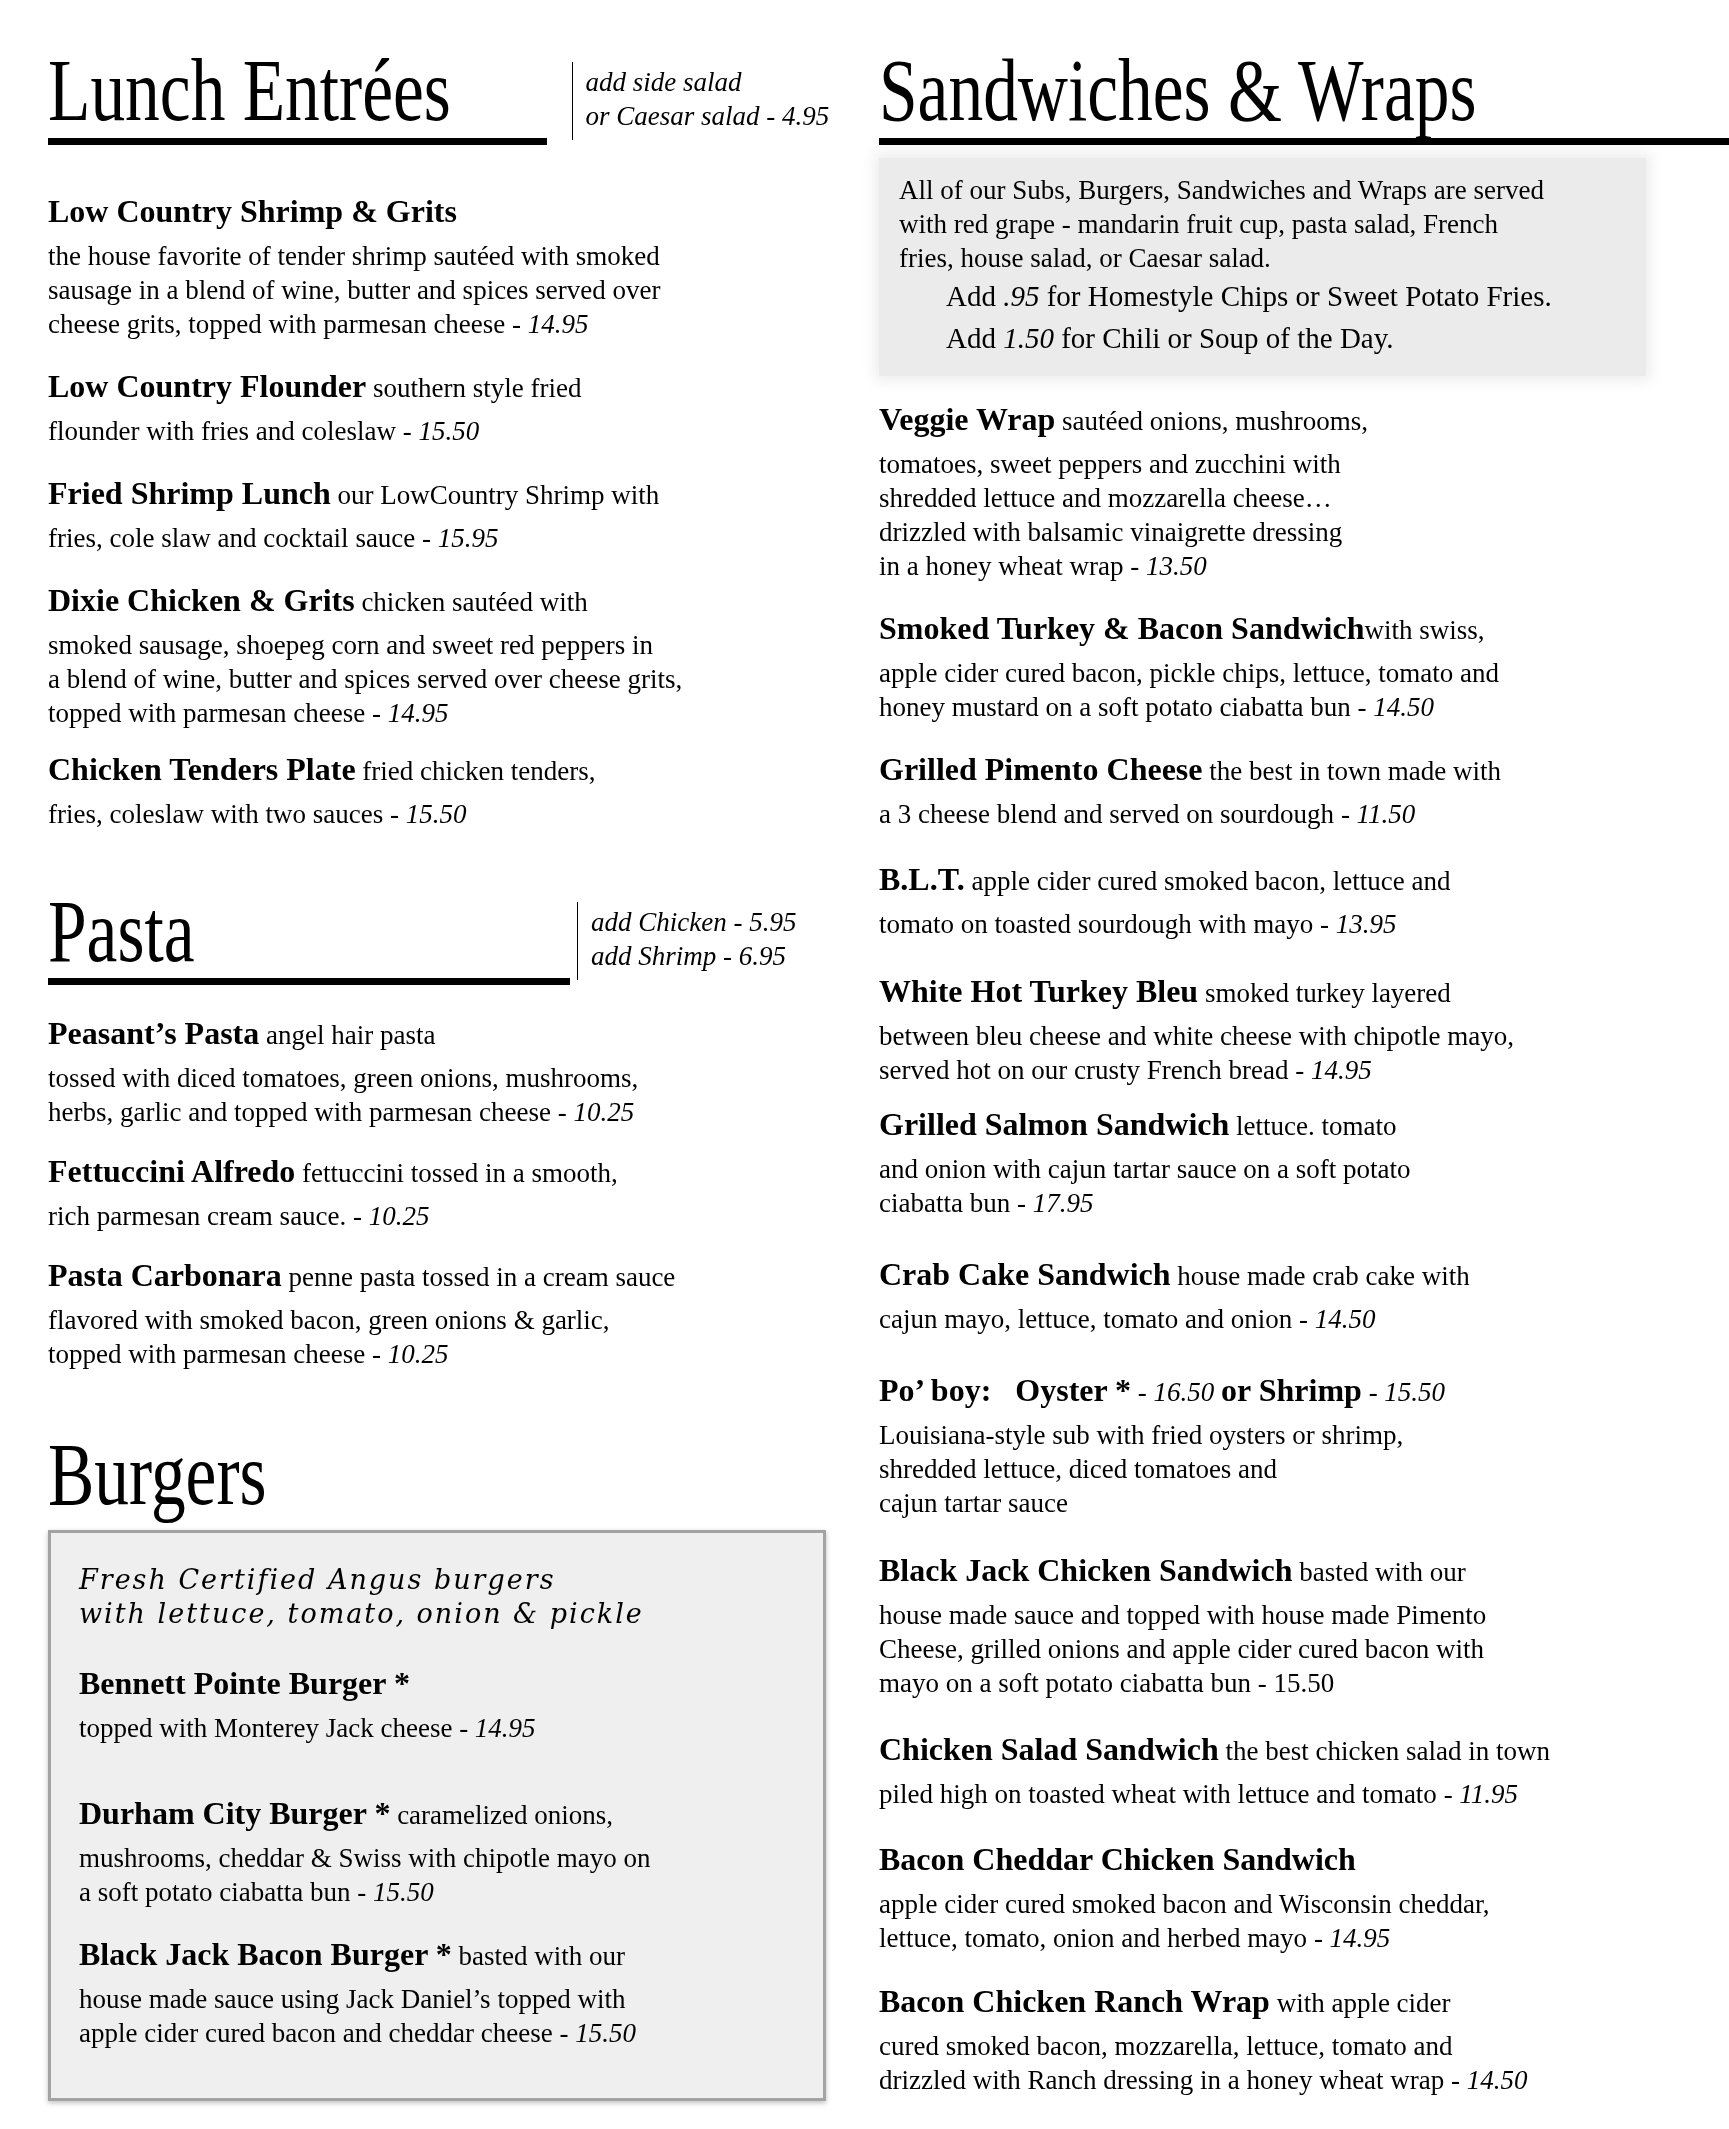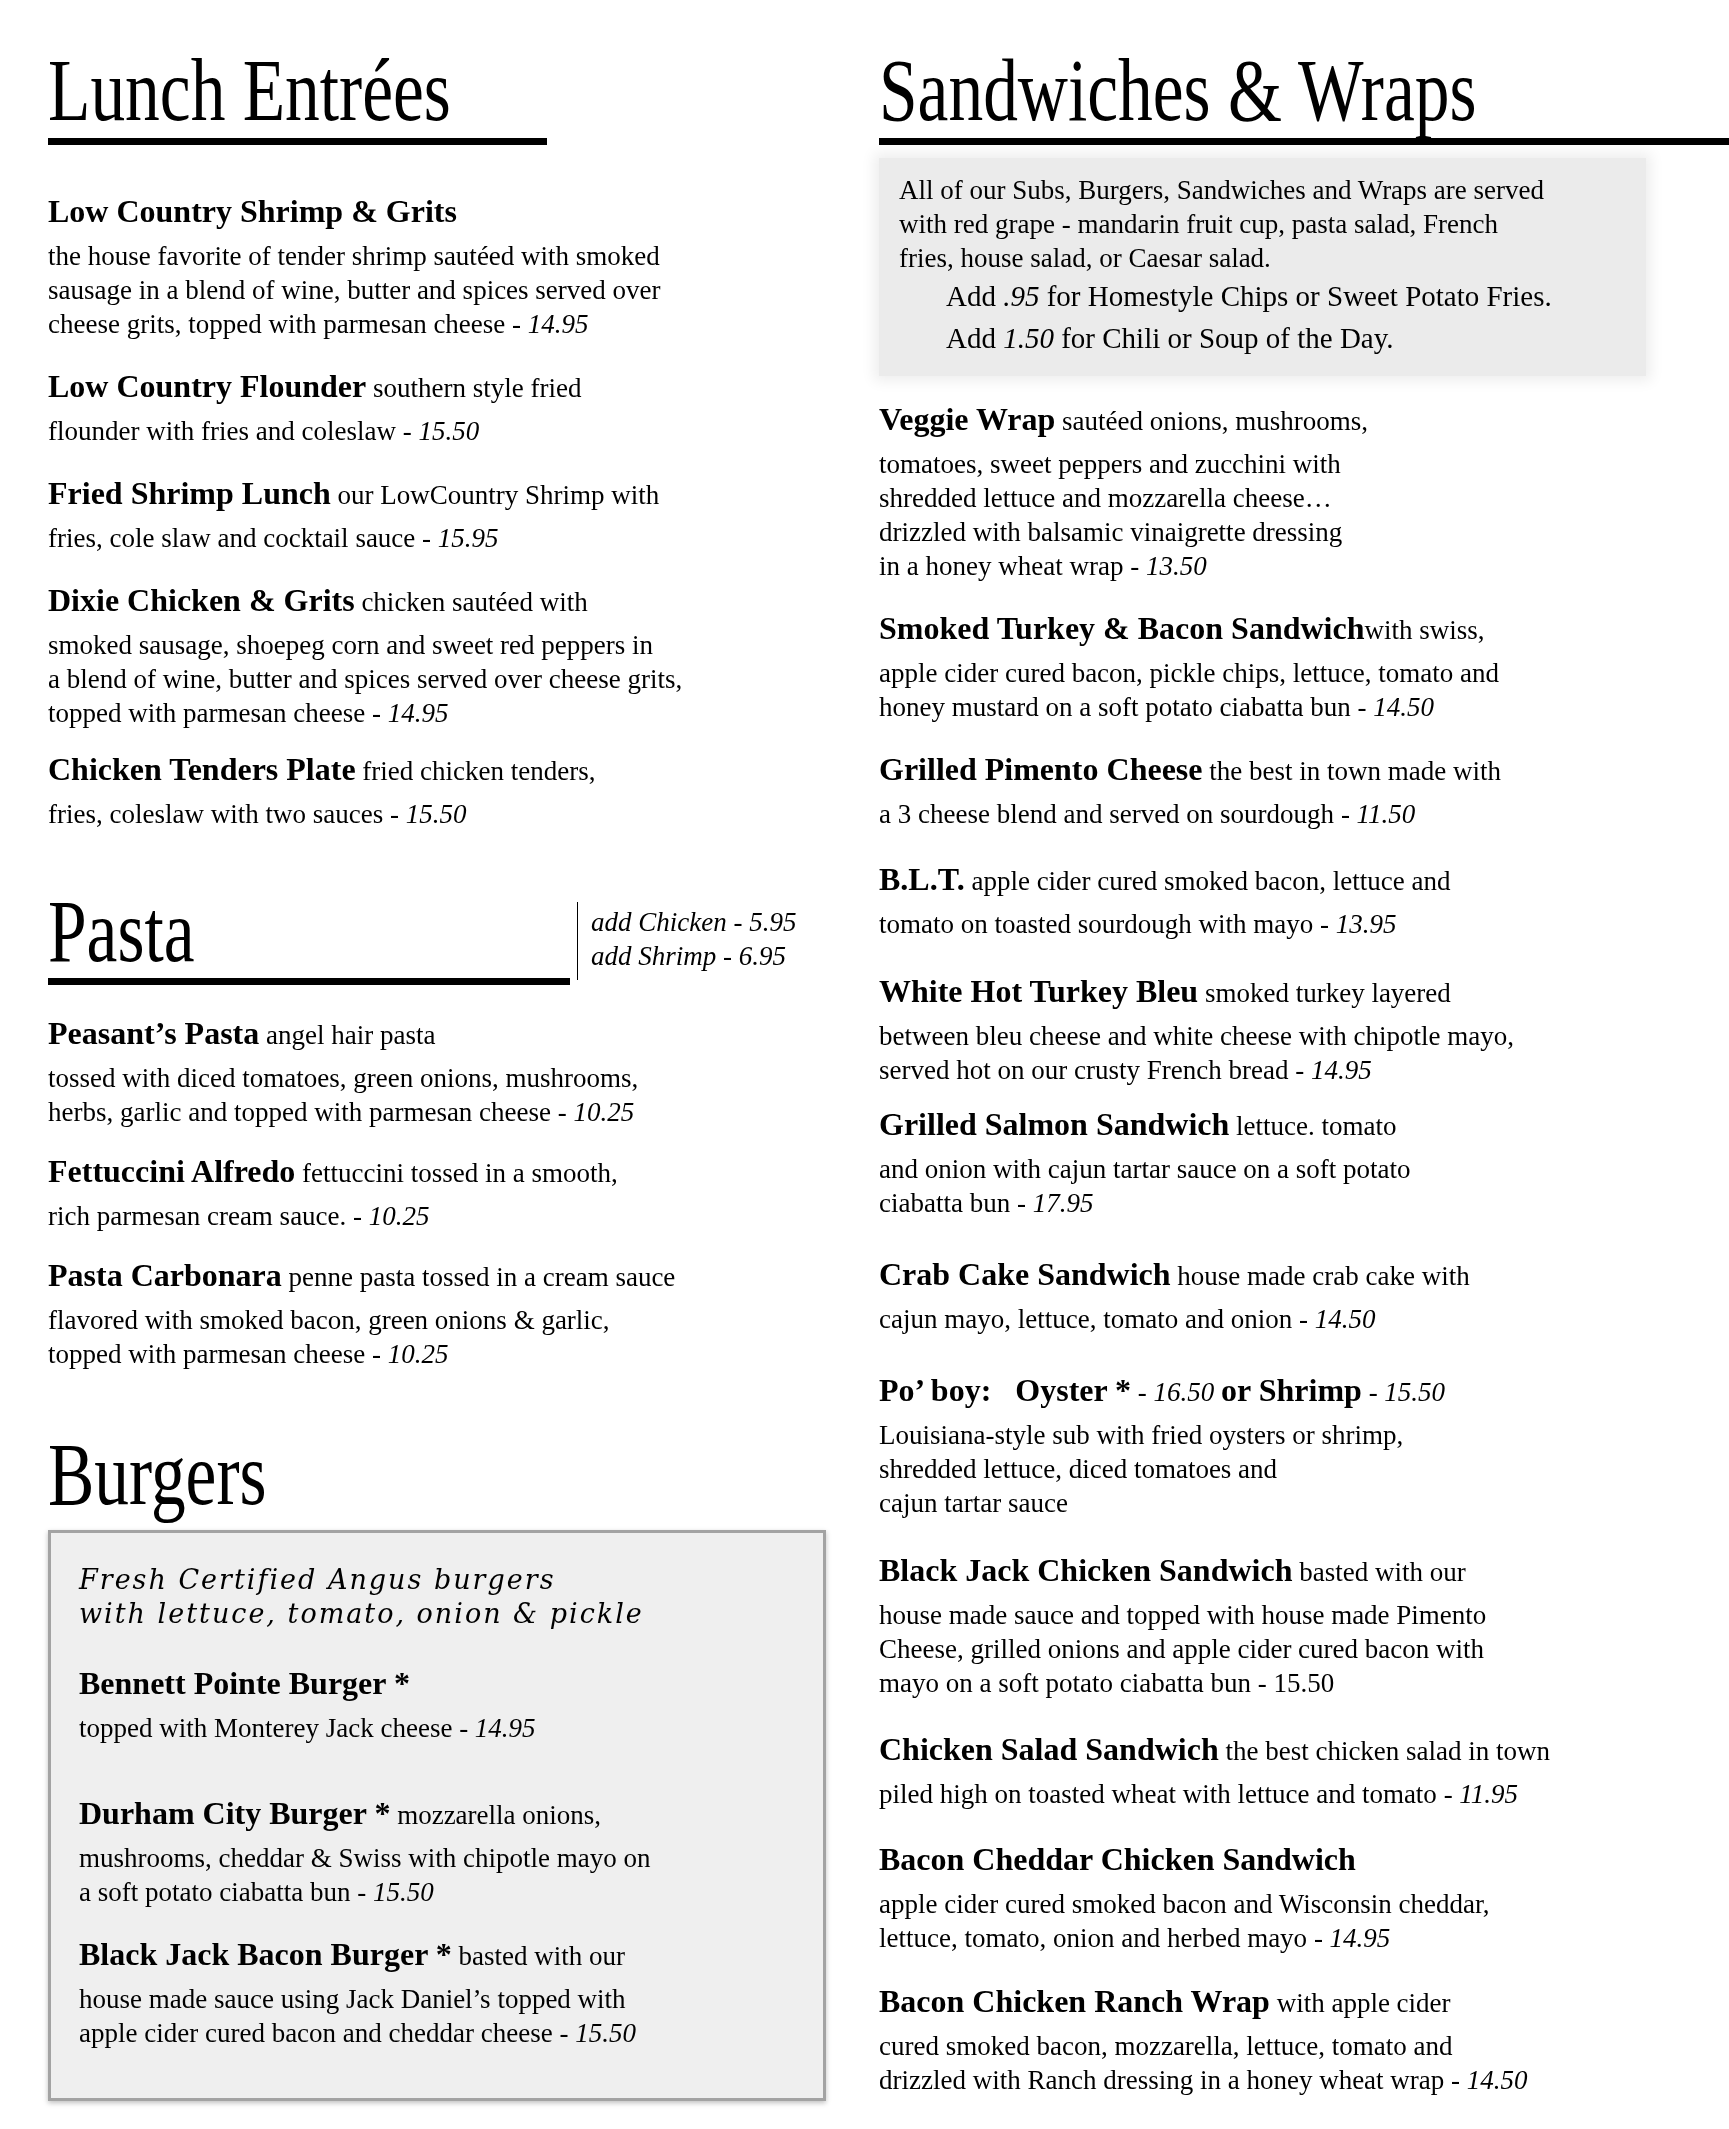--- a/index.html
+++ b/index.html
@@ -53,20 +53,24 @@
 </head>
 <body>
 
 <div class="col col-left">
 
   <div class="hdr-row">
     <div class="hdr-left">
       <div class="sec-title">Lunch Entrées</div>
       <div class="rule" style="width:499px"></div>
     </div>
+    <div class="hdr-note">
+        <div class="tline">add side salad</div>
+        <div class="tline">or Caesar salad - 4.95</div>
+      </div>
   </div>
 
   <div class="item" style="margin-top:47px">
     <div class="titleline"><span class="iname">Low Country Shrimp &amp; Grits</span><span class="idesc"></span></div>
     <div>
         <div class="tline">the house favorite of tender shrimp sautéed with smoked</div>
         <div class="tline">sausage in a blend of wine, butter and spices served over</div>
       </div>
     <div class="line"><span>cheese grits, topped with parmesan cheese  </span><span class="price">- 14.95</span></div>
   </div>
@@ -141,21 +145,21 @@
         <div class="tline">with lettuce, tomato,  onion &amp; pickle</div>
       </div>
 
     <div class="item" style="margin-top:33px">
       <div class="titleline"><span class="iname">Bennett Pointe Burger *</span><span class="idesc"></span></div>
       <div></div>
       <div class="line"><span>topped with Monterey Jack cheese  </span><span class="price">- 14.95</span></div>
     </div>
 
     <div class="item" style="margin-top:49px">
-      <div class="titleline"><span class="iname">Durham City Burger *</span><span class="idesc"> mozzarella onions,</span></div>
+      <div class="titleline"><span class="iname">Durham City Burger *</span><span class="idesc"> caramelized onions,</span></div>
       <div>
           <div class="tline">mushrooms, cheddar &amp; Swiss with chipotle mayo on</div>
         </div>
       <div class="line"><span>a soft potato ciabatta bun </span><span class="price">- 15.50</span></div>
     </div>
 
     <div class="item" style="margin-top:26px">
       <div class="titleline"><span class="iname">Black Jack Bacon Burger *</span><span class="idesc"> basted with our</span></div>
       <div>
           <div class="tline">house made sauce using Jack Daniel’s topped with</div>

